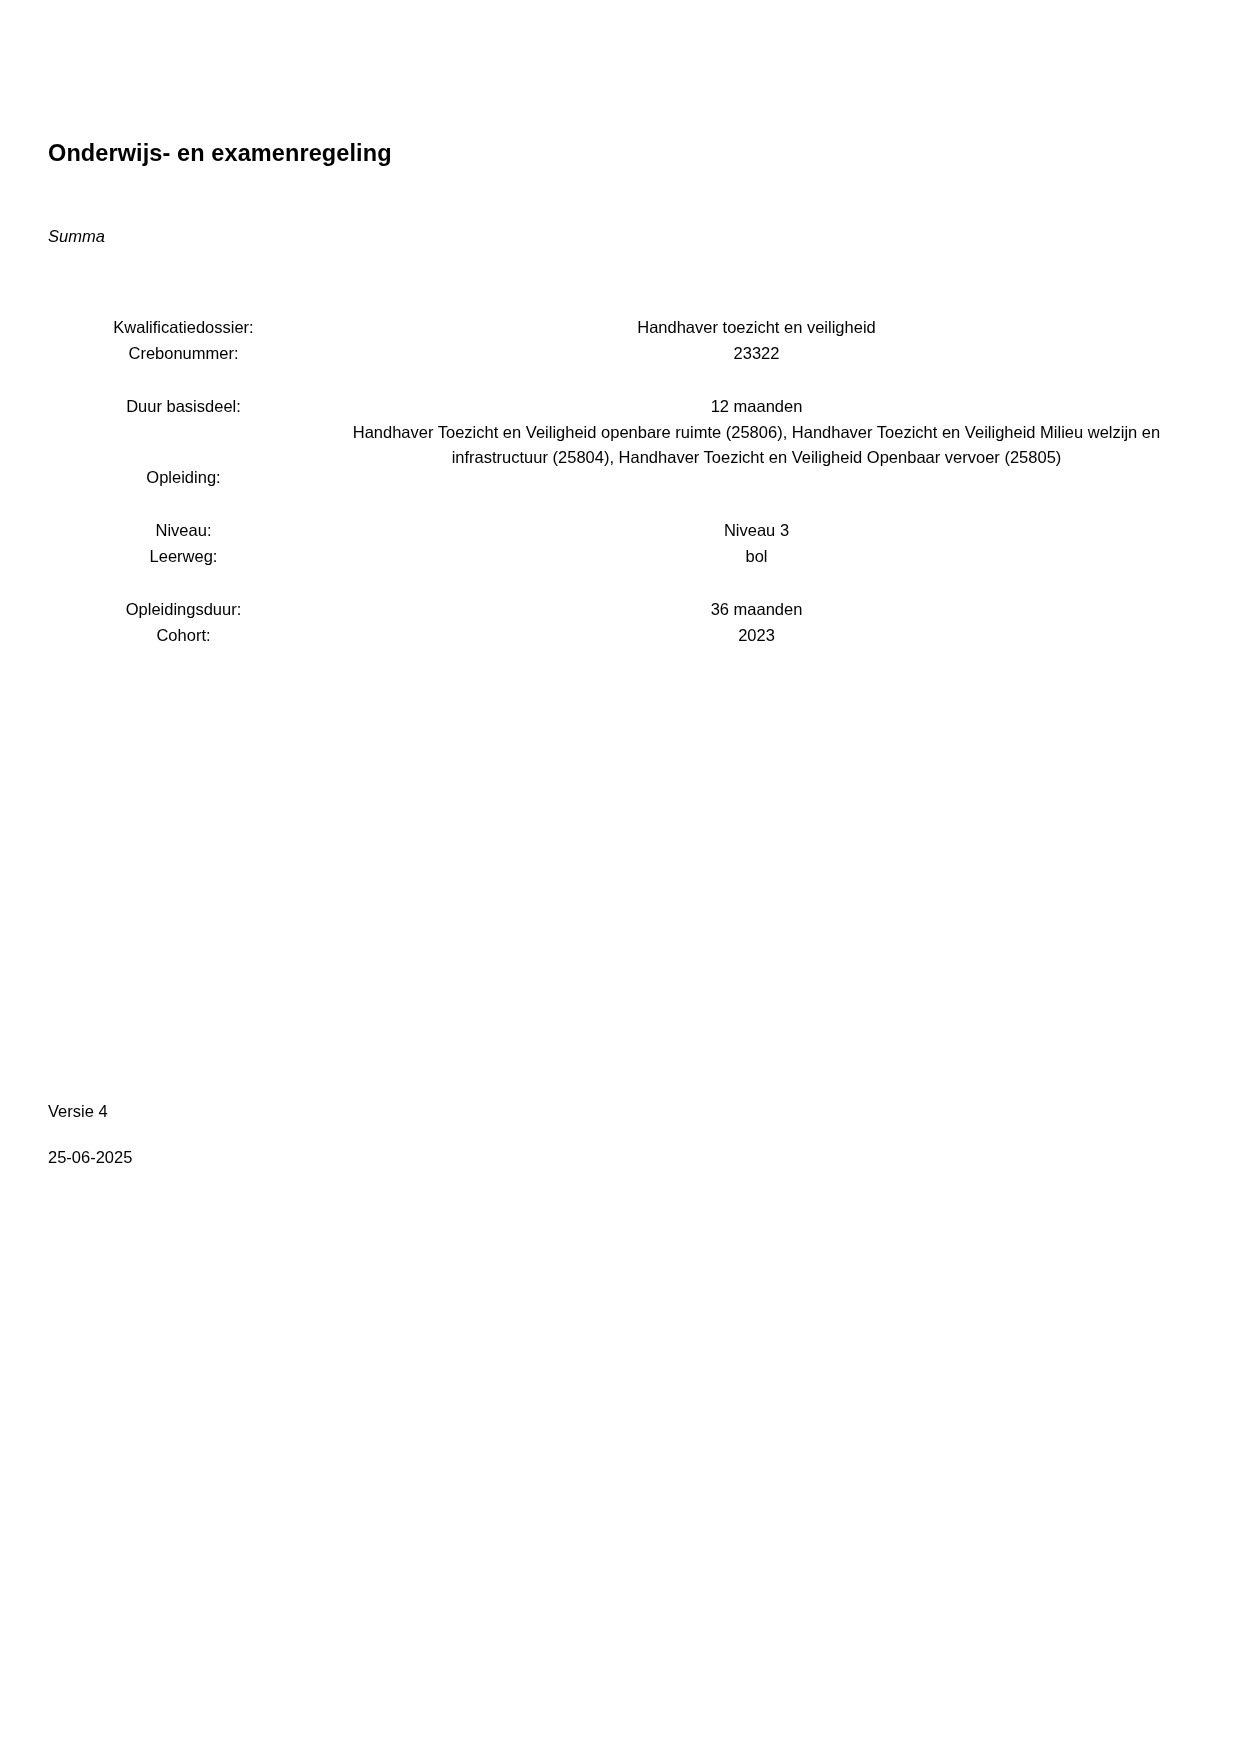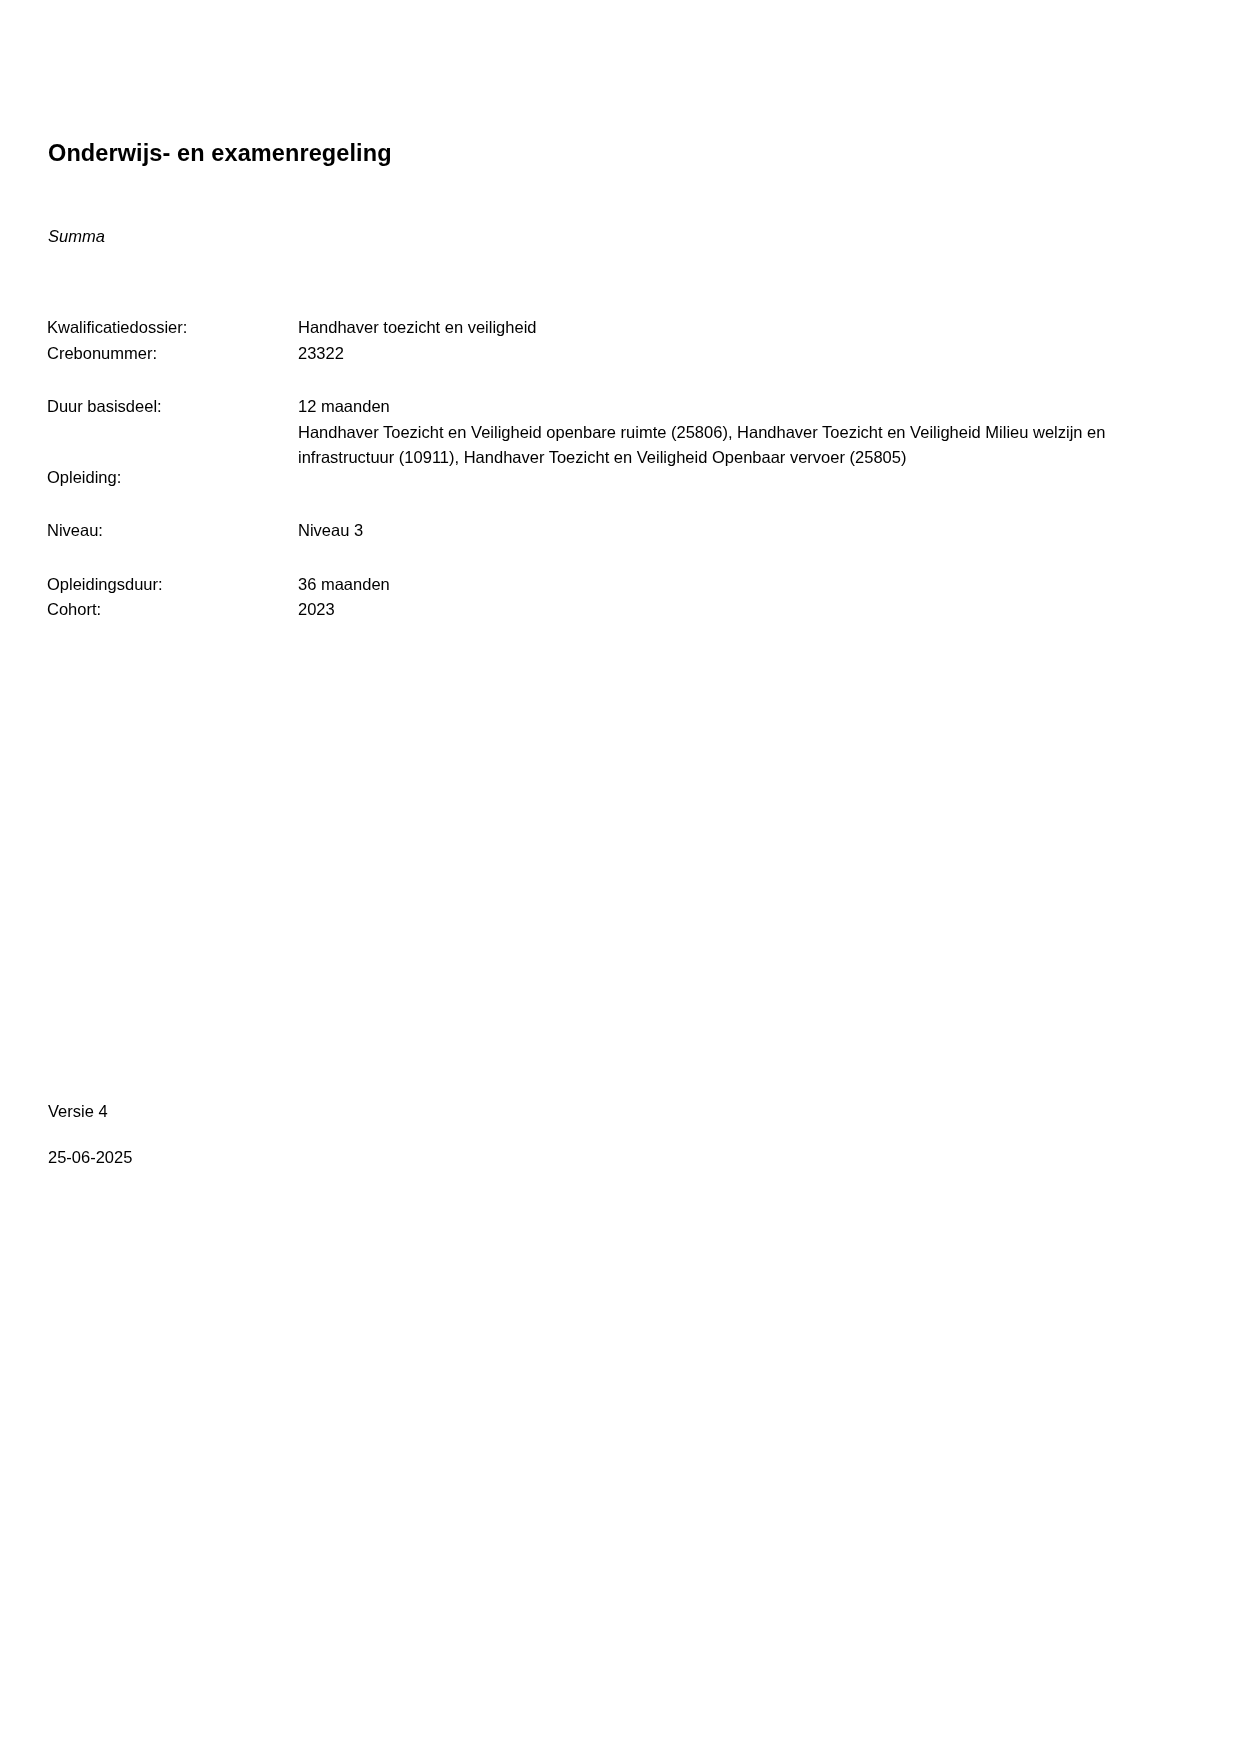--- a/index.html
+++ b/index.html
@@ -37,23 +37,24 @@
   .org-name {
     position: absolute;
     left: 48px;
     top: 225px;
     font-size: 16.5px;
     line-height: 1.35;
     font-style: italic;
   }
   .meta {
     position: absolute;
-    left: 47px;
+    left: 61px;
     top: 315px;
     width: 1140px;
+    text-align: center;
   }
   .meta-group {
     margin-bottom: 28px;
   }
   .meta-row {
     display: flex;
     align-items: flex-start;
     line-height: 1.55;
   }
   .meta-label {
@@ -108,28 +109,32 @@
       </div>
     </div>
 
     <div class="meta-group">
       <div class="meta-row">
         <div class="meta-label">Duur basisdeel:</div>
         <div class="meta-value">12 maanden</div>
       </div>
       <div class="meta-row multiline">
         <div class="meta-label">Opleiding:</div>
-        <div class="meta-value">Handhaver Toezicht en Veiligheid openbare ruimte (25806), Handhaver Toezicht en Veiligheid Milieu welzijn en infrastructuur (10911), Handhaver Toezicht en Veiligheid Openbaar vervoer (25805)</div>
+        <div class="meta-value">Handhaver Toezicht en Veiligheid openbare ruimte (25806), Handhaver Toezicht en Veiligheid Milieu welzijn en infrastructuur (25804), Handhaver Toezicht en Veiligheid Openbaar vervoer (25805)</div>
       </div>
     </div>
 
     <div class="meta-group">
       <div class="meta-row">
         <div class="meta-label">Niveau:</div>
         <div class="meta-value">Niveau 3</div>
+      </div>
+      <div class="meta-row">
+        <div class="meta-label">Leerweg:</div>
+        <div class="meta-value">bol</div>
       </div>
     </div>
 
     <div class="meta-group">
       <div class="meta-row">
         <div class="meta-label">Opleidingsduur:</div>
         <div class="meta-value">36 maanden</div>
       </div>
       <div class="meta-row">
         <div class="meta-label">Cohort:</div>

